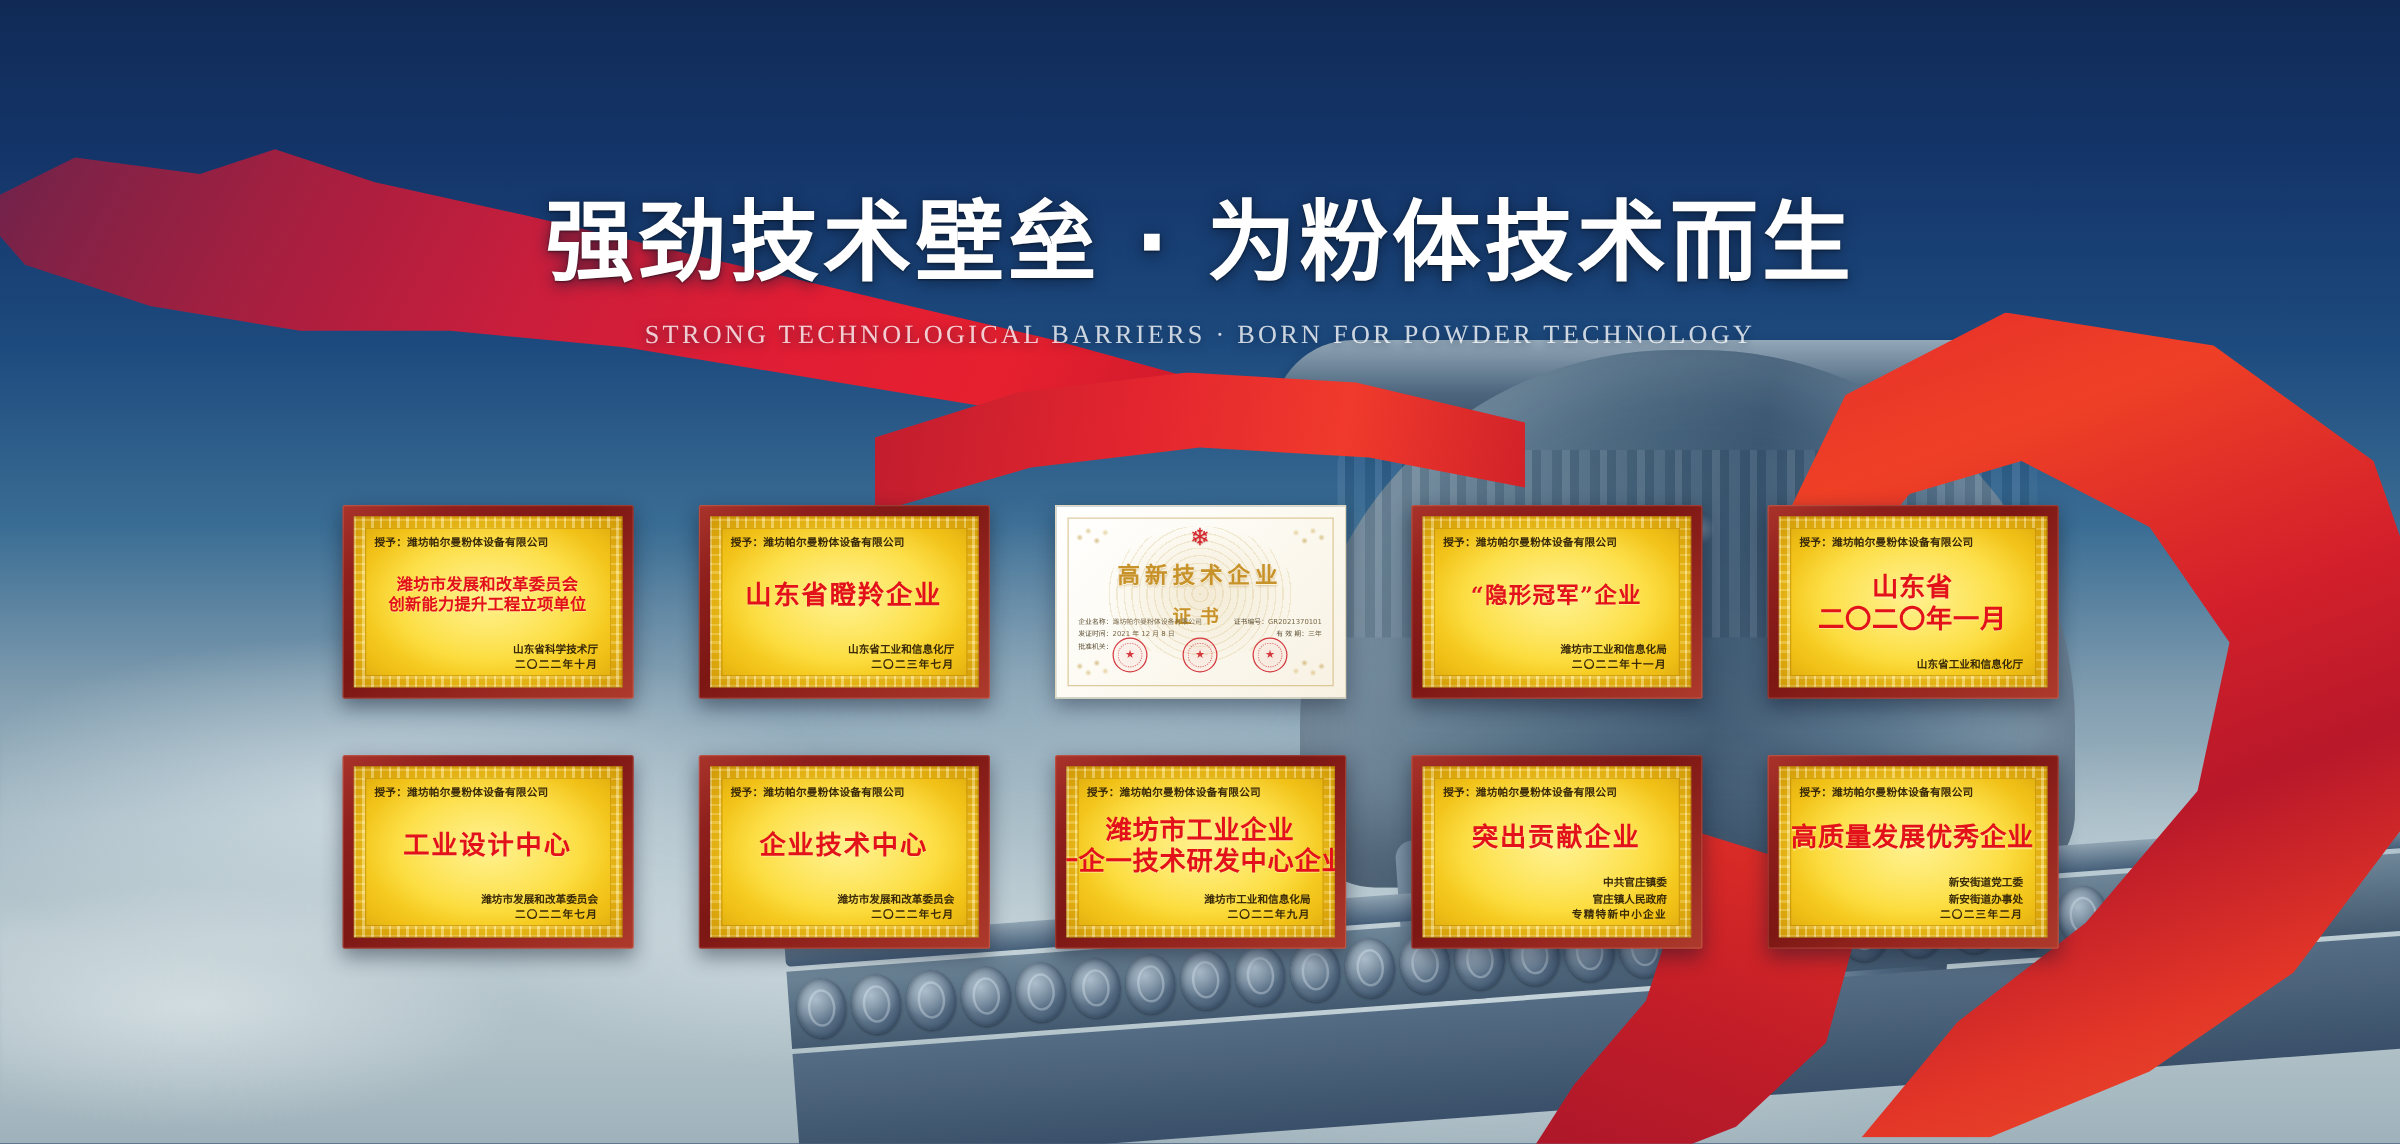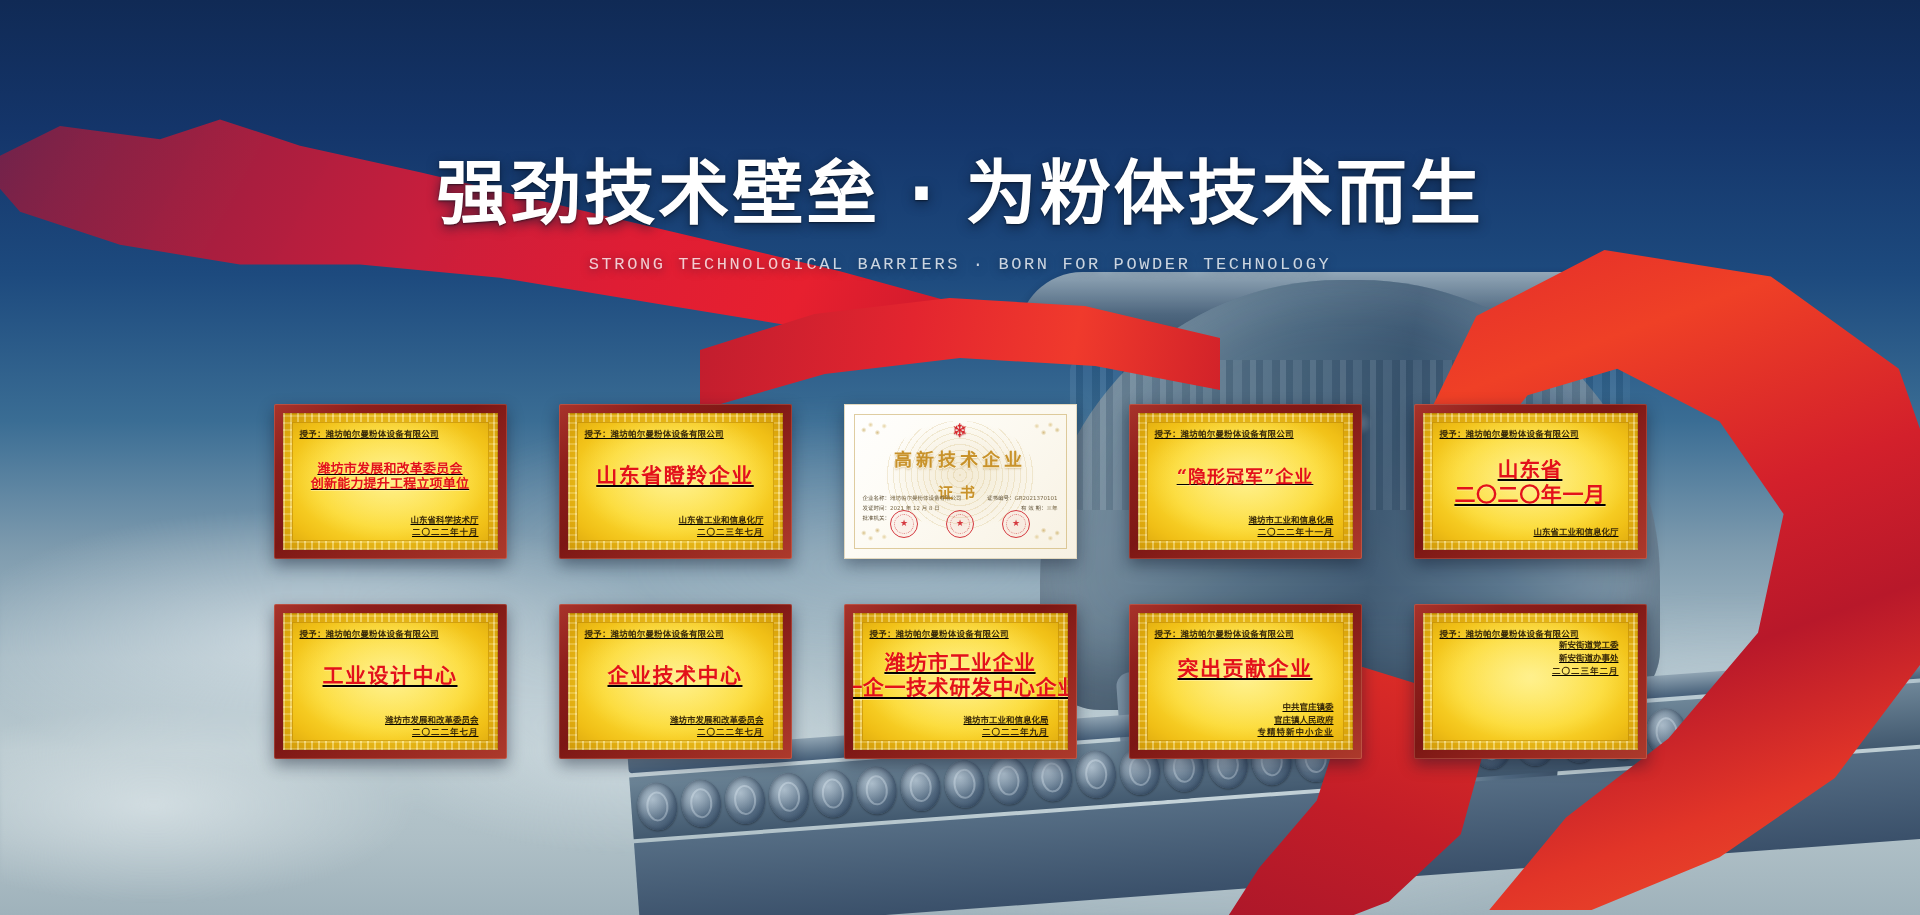--- a/index.html
+++ b/index.html
@@ -176,22 +176,22 @@
   }
   .headline{
     font-family:"DejaVu Sans","Liberation Sans",sans-serif;
     font-size:71px;font-weight:700;color:#ffffff;letter-spacing:3px;
     line-height:1.1;
     text-shadow:0 3px 12px rgba(8,24,48,.70), 0 1px 2px rgba(0,0,0,.6);
     margin:0;
   }
   .subline{
     margin-top:22px;
-    font-family:Liberation Mono, monospace;
-    font-size:17px;font-weight:400;color:rgba(255,255,255,.78);
+    font-family:Liberation Serif, serif;
+    font-size:21px;font-weight:400;color:rgba(255,255,255,.78);
     letter-spacing:2.6px;
     text-shadow:0 2px 8px rgba(10,28,52,.55);
   }
 
   
   .awards{
     position:absolute;left:0;top:404px;width:1920px;z-index:40;
     display:flex;flex-direction:column;align-items:center;gap:45px;
   }
   .award-row{display:flex;justify-content:center;gap:52px;}
@@ -209,21 +209,20 @@
   .plaque-inner{
     width:100%;height:100%;
     box-sizing:border-box;
     position:relative;
     background:
       radial-gradient(ellipse at 50% 50%, #ffe85a 0%, #fcd92f 48%, #f0bf16 76%, #d8a40c 100%);
     box-shadow:inset 0 0 0 1px rgba(140,90,0,.45);
     overflow:hidden;
     display:flex;flex-direction:column;
     padding:11px 13px 9px 13px;
-    text-decoration:underline;
   }
   
   .plaque-inner::before{
     content:"";position:absolute;inset:0;pointer-events:none;
     background:
       repeating-linear-gradient(90deg, rgba(255,255,255,.34) 0 2px, rgba(190,130,0,.20) 2px 7px),
       repeating-linear-gradient(0deg, rgba(255,255,255,.26) 0 2px, rgba(190,130,0,.16) 2px 7px);
     -webkit-mask:
       linear-gradient(#000,#000) content-box,
       linear-gradient(#000,#000);
@@ -576,20 +575,23 @@
               <div class="d">专精特新中小企业</div>
             </div>
           </div>
         </div>
       </div>
 
       <div class="plaque">
         <div class="plaque-inner">
           <div class="p-content">
             <div class="p-grant">授予：潍坊帕尔曼粉体设备有限公司</div>
+            <div class="p-title size-md">
+              <span class="l1">高质量发展优秀企业</span>
+            </div>
             <div class="p-issuer">
               <div>新安街道党工委</div>
               <div>新安街道办事处</div>
               <div class="d">二〇二三年二月</div>
             </div>
           </div>
         </div>
       </div>
 
     </div>

